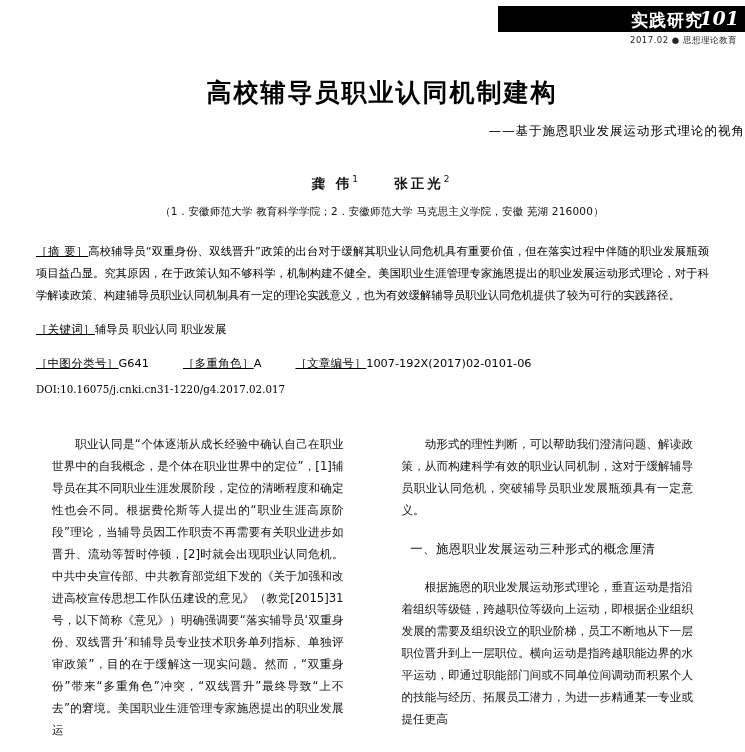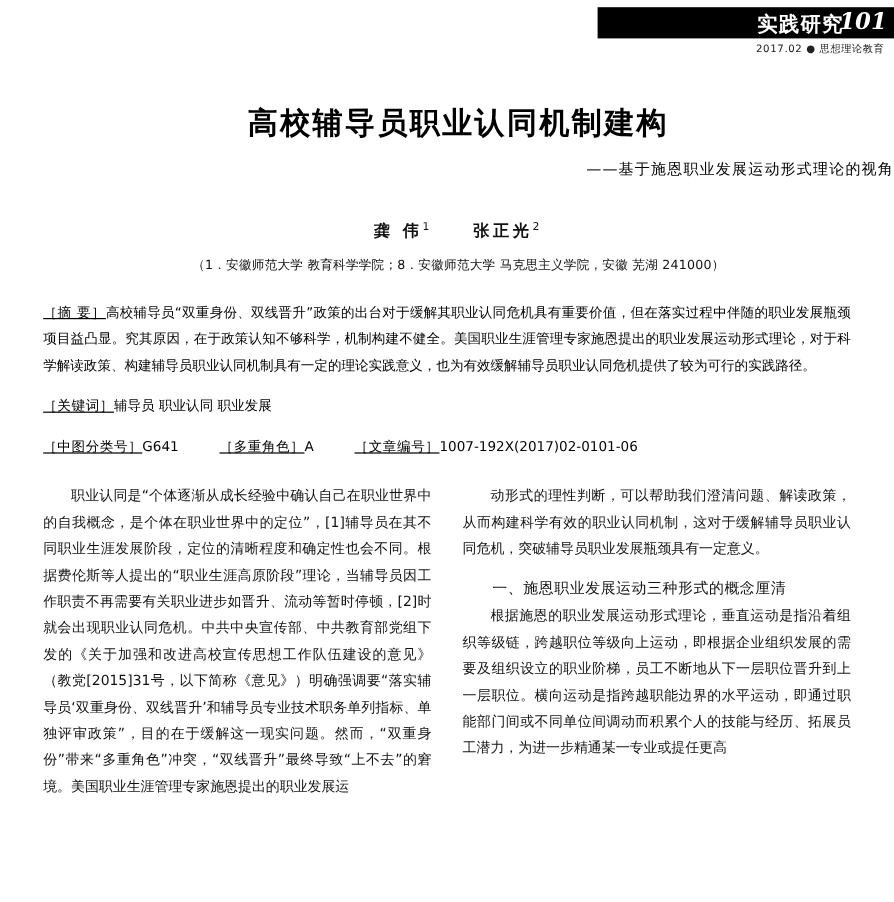--- a/index.html
+++ b/index.html
@@ -51,21 +51,21 @@
   .header-sub {
     position: absolute;
     top: 35px;
     right: 8px;
     font-size: 8.5px;
     color: #222;
     letter-spacing: 0.5px;
   }
 
   
-  .title-block { text-align: center; margin-top: 34px; padding-left: 19px; }
+  .title-block { text-align: center; margin-top: 24px; padding-left: 19px; }
   .art-title {
     font-size: 25px;
     font-weight: bold;
     letter-spacing: 2px;
     color: #000;
   }
   .art-subtitle {
     font-size: 12.5px;
     margin-top: 14px;
     letter-spacing: 1px;
@@ -109,21 +109,21 @@
   
   .body-cols {
     margin: 18px 36px 0 36px;
     display: flex;
     gap: 26px;
     font-size: 11.6px;
     line-height: 1.9;
     text-align: justify;
   }
   .col { width: 50%; }
-  .col p { margin: 0; text-indent: 2em; }
+  .col p { margin: 16px; text-indent: 2em; }
   .section-h {
     margin: 10px 0 0 0 !important;
     text-indent: 1em;
     font-weight: normal;
     font-size: 12.4px;
     letter-spacing: 0.5px;
     line-height: 1.9;
   }
 </style>
 </head>
@@ -137,35 +137,36 @@
 </div>
 
 <div class="title-block">
   <div class="art-title">高校辅导员职业认同机制建构</div>
   <div class="art-subtitle">——基于施恩职业发展运动形式理论的视角</div>
   <div class="authors">
     <span>龚  伟</span><sup>1</sup>
     <span style="display:inline-block;width:18px"></span>
     <span>张正光</span><sup>2</sup>
   </div>
-  <div class="affil">（1．安徽师范大学  教育科学学院；8．安徽师范大学  马克思主义学院，安徽  芜湖 241000）</div>
+  <div class="affil">（1．安徽师范大学  教育科学学院；2．安徽师范大学  马克思主义学院，安徽  芜湖 216000）</div>
 </div>
 
 <div class="meta">
   <div class="abstract">
     <span class="lbl">［摘  要］</span><span>高校辅导员“双重身份、双线晋升”政策的出台对于缓解其职业认同危机具有重要价值，但在落实过程中伴随的职业发展瓶颈项目益凸显。究其原因，在于政策认知不够科学，机制构建不健全。美国职业生涯管理专家施恩提出的职业发展运动形式理论，对于科学解读政策、构建辅导员职业认同机制具有一定的理论实践意义，也为有效缓解辅导员职业认同危机提供了较为可行的实践路径。</span>
   </div>
   <div class="meta-line">
     <span class="lbl">［关键词］</span><span>辅导员  职业认同  职业发展</span>
   </div>
   <div class="meta-line meta-row">
     <span class="seg"><span class="lbl">［中图分类号］</span><span>G641</span></span>
     <span class="seg"><span class="lbl">［多重角色］</span><span>A</span></span>
     <span class="seg"><span class="lbl">［文章编号］</span><span>1007-192X(2017)02-0101-06</span></span>
   </div>
+  <div class="doi">DOI:10.16075/j.cnki.cn31-1220/g4.2017.02.017</div>
 </div>
 
 <div class="body-cols">
   <div class="col">
     <p>职业认同是“个体逐渐从成长经验中确认自己在职业世界中的自我概念，是个体在职业世界中的定位”，[1]辅导员在其不同职业生涯发展阶段，定位的清晰程度和确定性也会不同。根据费伦斯等人提出的“职业生涯高原阶段”理论，当辅导员因工作职责不再需要有关职业进步如晋升、流动等暂时停顿，[2]时就会出现职业认同危机。中共中央宣传部、中共教育部党组下发的《关于加强和改进高校宣传思想工作队伍建设的意见》（教党[2015]31号，以下简称《意见》）明确强调要“落实辅导员‘双重身份、双线晋升’和辅导员专业技术职务单列指标、单独评审政策”，目的在于缓解这一现实问题。然而，“双重身份”带来“多重角色”冲突，“双线晋升”最终导致“上不去”的窘境。美国职业生涯管理专家施恩提出的职业发展运</p>
   </div>
   <div class="col">
     <p>动形式的理性判断，可以帮助我们澄清问题、解读政策，从而构建科学有效的职业认同机制，这对于缓解辅导员职业认同危机，突破辅导员职业发展瓶颈具有一定意义。</p>
     <p class="section-h">一、施恩职业发展运动三种形式的概念厘清</p>
     <p>根据施恩的职业发展运动形式理论，垂直运动是指沿着组织等级链，跨越职位等级向上运动，即根据企业组织发展的需要及组织设立的职业阶梯，员工不断地从下一层职位晋升到上一层职位。横向运动是指跨越职能边界的水平运动，即通过职能部门间或不同单位间调动而积累个人的技能与经历、拓展员工潜力，为进一步精通某一专业或提任更高</p>

